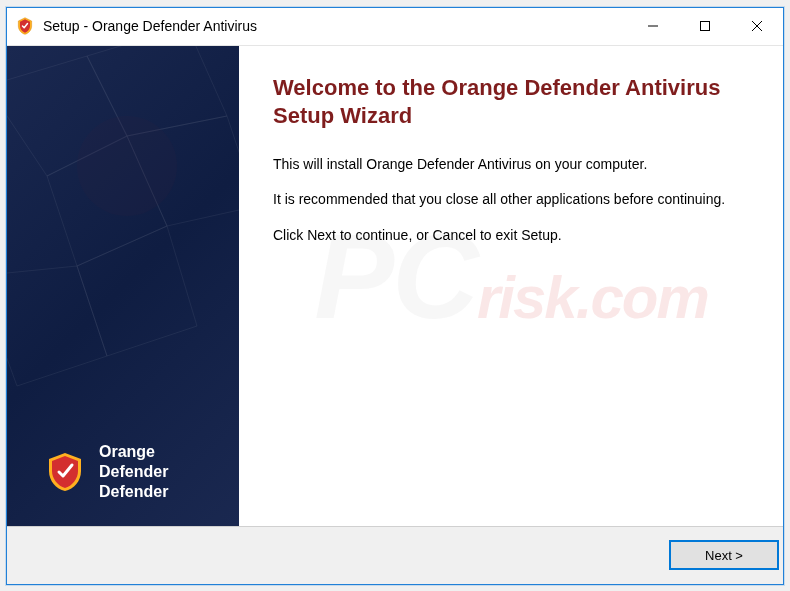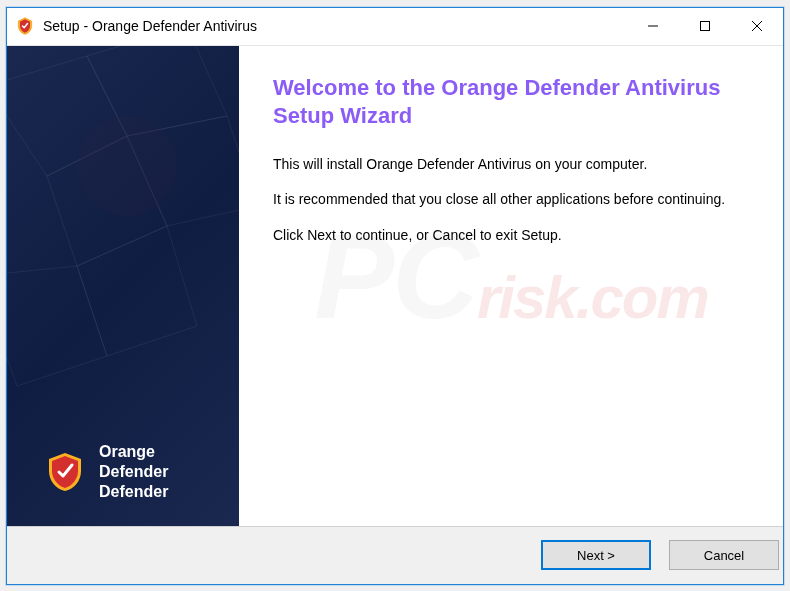--- a/index.html
+++ b/index.html
@@ -128,21 +128,21 @@
     }
     .main-watermark .dot-com {
       color: rgba(230,120,120,0.18);
       font-size: 60px;
       vertical-align: baseline;
       text-align: center;
     }
     .heading {
       font-size: 22px;
       font-weight: bold;
-      color: #8b5cf6;
+      color: #7f1d1d;
       line-height: 1.3;
       margin-bottom: 24px;
       position: relative;
       z-index: 1;
     }
     .body-text {
       font-size: 14px;
       color: #000;
       line-height: 1.4;
       margin-bottom: 16px;
@@ -243,15 +243,14 @@
       <div class="main-watermark">PC<span class="dot-com">risk.com</span></div>
       <h1 class="heading">Welcome to the Orange Defender Antivirus Setup Wizard</h1>
       <p class="body-text">This will install Orange Defender Antivirus on your computer.</p>
       <p class="body-text">It is recommended that you close all other applications before continuing.</p>
       <p class="body-text">Click Next to continue, or Cancel to exit Setup.</p>
     </div>
   </div>
 
   <div class="button-bar">
     <button class="btn primary">Next &gt;</button>
-    <button class="btn">Cancel</button>
   </div>
 </div>
 
 </body></html>

